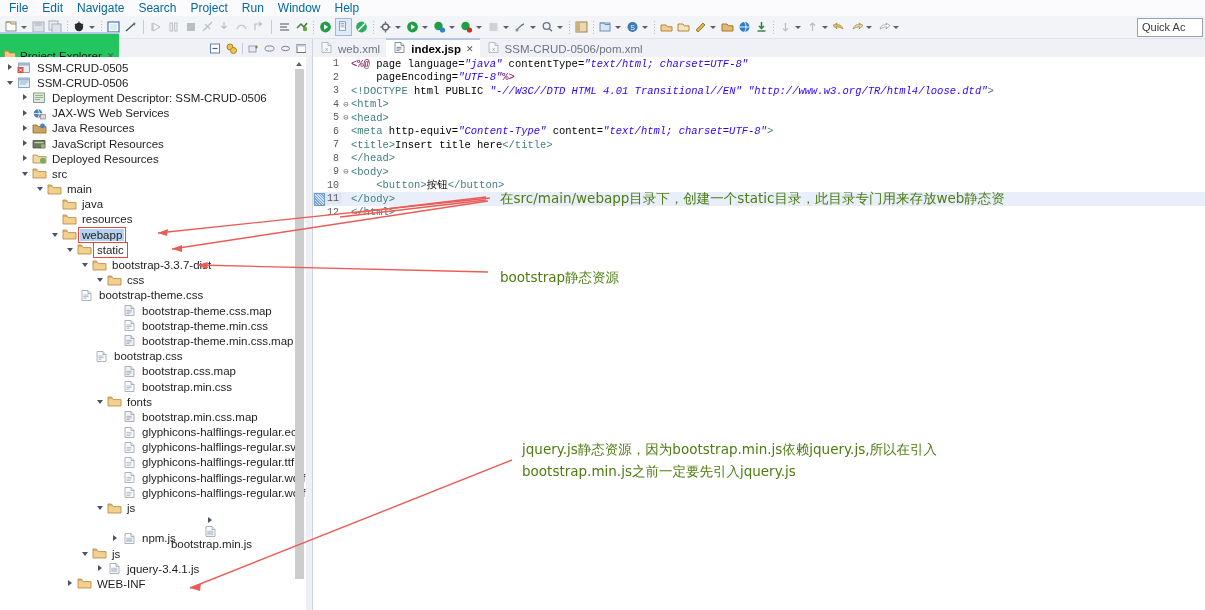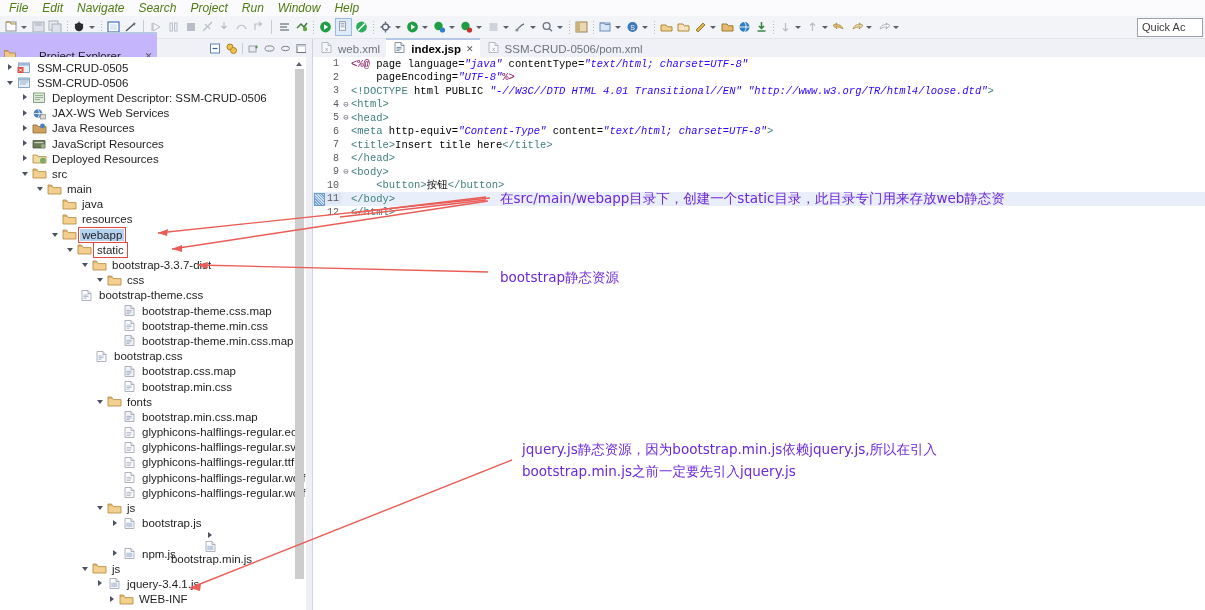--- a/index.html
+++ b/index.html
@@ -9,21 +9,21 @@
     font-family:"Liberation Sans","DejaVu Sans",sans-serif;
     font-size:12px;color:#000;
     position:relative;
   }
   
   #menubar{
     height:16px;background:#fbfbfd;display:flex;align-items:center;
     padding:0 2px;font-size:12px;
   }
   #menubar .menu-item{
-    padding:0 7px;line-height:16px;color:#4d7c0f;cursor:default;white-space:nowrap;font-style:italic;
+    padding:0 7px;line-height:16px;color:#0369a1;cursor:default;white-space:nowrap;
   }
 
   
   #toolbar{
     height:22px;background:#f3f4f8;display:flex;align-items:center;
     padding:0 3px;border-bottom:1px solid #e3e5ec;position:relative;
   }
   .tb{width:15px;height:16px;margin:0 1px;position:relative;display:inline-block;}
   .tb svg{display:block;}
   .tb-arrow{
@@ -48,22 +48,22 @@
   #main{display:flex;height:572px;background:#ffffff;}
 
   
   #explorer{width:312px;position:relative;background:#fff;}
   #explorer-tabrow{
     height:18px;background:#f0f1f6;display:flex;align-items:center;
     border-bottom:1px solid #d7d9e2;position:relative;
   }
   #explorer-tab{
     display:flex;align-items:center;height:17px;padding:13px 5px 0 4px;
-    background:#c4b5fd;border-top:2px solid #b6c8e4;
-    font-size:11.5px;color:#1a1a1a;gap:19px;
+    background:#22c55e;border-top:2px solid #b6c8e4;
+    font-size:11.5px;color:#1a1a1a;
   }
   #explorer-tab .folder-ic{margin-right:4px;}
   #explorer-tab .tabclose{margin-left:5px;color:#555;font-size:9px;}
   #explorer-toolicons{
     margin-left:auto;display:flex;align-items:center;padding-right:4px;gap:3px;
   }
   .mini{width:13px;height:13px;position:relative;display:inline-block;}
 
   #tree{
     position:absolute;top:18px;left:0;right:0;bottom:0;
@@ -145,21 +145,21 @@
     border:1px solid #6f9ccf;
   }
   .tag{color:#3f7f7f;}
   .val{color:#2a00ff;font-style:italic;}
   .jsp{color:#7f0055;}
   .plain{color:#000;}
   .cjk{font-family:"DejaVu Sans","Liberation Sans",sans-serif;}
 
   
   .annot{
-    position:absolute;color:#6d28d9;font-size:13.5px;
+    position:absolute;color:#4d7c0f;font-size:13.5px;
     font-family:"DejaVu Sans","Liberation Sans",sans-serif;
     white-space:nowrap;line-height:19px;
   }
   #overlay{position:absolute;left:0;top:0;width:1205px;height:610px;pointer-events:none;}
 </style>
 </head>
 <body>
 
 <div id="menubar">
   <div class="menu-item">File</div>
@@ -714,65 +714,56 @@
           <span class="lblbox">glyphicons-halflings-regular.woff2</span>
         </div>
         <div class="row" style="padding-left: 96px;">
           <span class="tw open"></span>
           <span class="ico"><svg width="15" height="13" viewBox="0 0 15 13">
               <path d="M1 3h4l1.2 1.6H14V11H1z" fill="#f3d08f" stroke="#b5873a" stroke-width="0.8"></path>
               <path d="M1 3V2h3.4l0.9 1" fill="#e6bd74" stroke="#b5873a" stroke-width="0.8"></path>
             </svg></span>
           <span class="lblbox">js</span>
         </div>
-        <div class="row" style="padding-left: 111px;">
+        <div class="row" style="padding-left: 111px; flex-direction: column;">
           <span class="tw closed"></span>
           <span class="ico"><svg width="15" height="13" viewBox="0 0 15 13">
               <path d="M3 1.5h6l3 3V11.5H3z" fill="#fdfdfd" stroke="#9aa0ad" stroke-width="0.8"></path>
               <path d="M9 1.5v3h3" fill="#e5e8ee" stroke="#9aa0ad" stroke-width="0.8"></path>
               <rect x="4.2" y="5.6" width="6.2" height="4.6" fill="#8fa8c6" opacity="0.55"></rect>
             </svg></span>
-          <span class="lblbox">bootstrap.js</span>
-        </div>
-        <div class="row" style="padding-left: 111px; flex-direction: column;">
+          <span class="lblbox">bootstrap.min.js</span>
+        </div>
+        <div class="row" style="padding-left: 111px;">
           <span class="tw closed"></span>
           <span class="ico"><svg width="15" height="13" viewBox="0 0 15 13">
               <path d="M3 1.5h6l3 3V11.5H3z" fill="#fdfdfd" stroke="#9aa0ad" stroke-width="0.8"></path>
               <path d="M9 1.5v3h3" fill="#e5e8ee" stroke="#9aa0ad" stroke-width="0.8"></path>
               <rect x="4.2" y="5.6" width="6.2" height="4.6" fill="#8fa8c6" opacity="0.55"></rect>
             </svg></span>
-          <span class="lblbox">bootstrap.min.js</span>
-        </div>
-        <div class="row" style="padding-left: 111px;">
+          <span class="lblbox">npm.js</span>
+        </div>
+        <div class="row" style="padding-left: 81px;">
+          <span class="tw open"></span>
+          <span class="ico"><svg width="15" height="13" viewBox="0 0 15 13">
+              <path d="M1 3h4l1.2 1.6H14V11H1z" fill="#f3d08f" stroke="#b5873a" stroke-width="0.8"></path>
+              <path d="M1 3V2h3.4l0.9 1" fill="#e6bd74" stroke="#b5873a" stroke-width="0.8"></path>
+            </svg></span>
+          <span class="lblbox">js</span>
+        </div>
+        <div class="row" style="padding-left: 96px;">
           <span class="tw closed"></span>
           <span class="ico"><svg width="15" height="13" viewBox="0 0 15 13">
               <path d="M3 1.5h6l3 3V11.5H3z" fill="#fdfdfd" stroke="#9aa0ad" stroke-width="0.8"></path>
               <path d="M9 1.5v3h3" fill="#e5e8ee" stroke="#9aa0ad" stroke-width="0.8"></path>
               <rect x="4.2" y="5.6" width="6.2" height="4.6" fill="#8fa8c6" opacity="0.55"></rect>
             </svg></span>
-          <span class="lblbox">npm.js</span>
-        </div>
-        <div class="row" style="padding-left: 81px;">
-          <span class="tw open"></span>
-          <span class="ico"><svg width="15" height="13" viewBox="0 0 15 13">
-              <path d="M1 3h4l1.2 1.6H14V11H1z" fill="#f3d08f" stroke="#b5873a" stroke-width="0.8"></path>
-              <path d="M1 3V2h3.4l0.9 1" fill="#e6bd74" stroke="#b5873a" stroke-width="0.8"></path>
-            </svg></span>
-          <span class="lblbox">js</span>
-        </div>
-        <div class="row" style="padding-left: 96px;">
-          <span class="tw closed"></span>
-          <span class="ico"><svg width="15" height="13" viewBox="0 0 15 13">
-              <path d="M3 1.5h6l3 3V11.5H3z" fill="#fdfdfd" stroke="#9aa0ad" stroke-width="0.8"></path>
-              <path d="M9 1.5v3h3" fill="#e5e8ee" stroke="#9aa0ad" stroke-width="0.8"></path>
-              <rect x="4.2" y="5.6" width="6.2" height="4.6" fill="#8fa8c6" opacity="0.55"></rect>
-            </svg></span>
           <span class="lblbox">jquery-3.4.1.js</span>
         </div>
-        <div class="row" style="padding-left: 66px; margin-left: 42px;">
+        <div class="row" style="padding-left: 66px;">
           <span class="tw closed"></span>
           <span class="ico"><svg width="15" height="13" viewBox="0 0 15 13">
               <path d="M1 3h4l1.2 1.6H14V11H1z" fill="#f3d08f" stroke="#b5873a" stroke-width="0.8"></path>
               <path d="M1 3V2h3.4l0.9 1" fill="#e6bd74" stroke="#b5873a" stroke-width="0.8"></path>
             </svg></span>
           <span class="lblbox">WEB-INF</span>
         </div>
       </div>
 
     <div id="tree-scrollbar">

